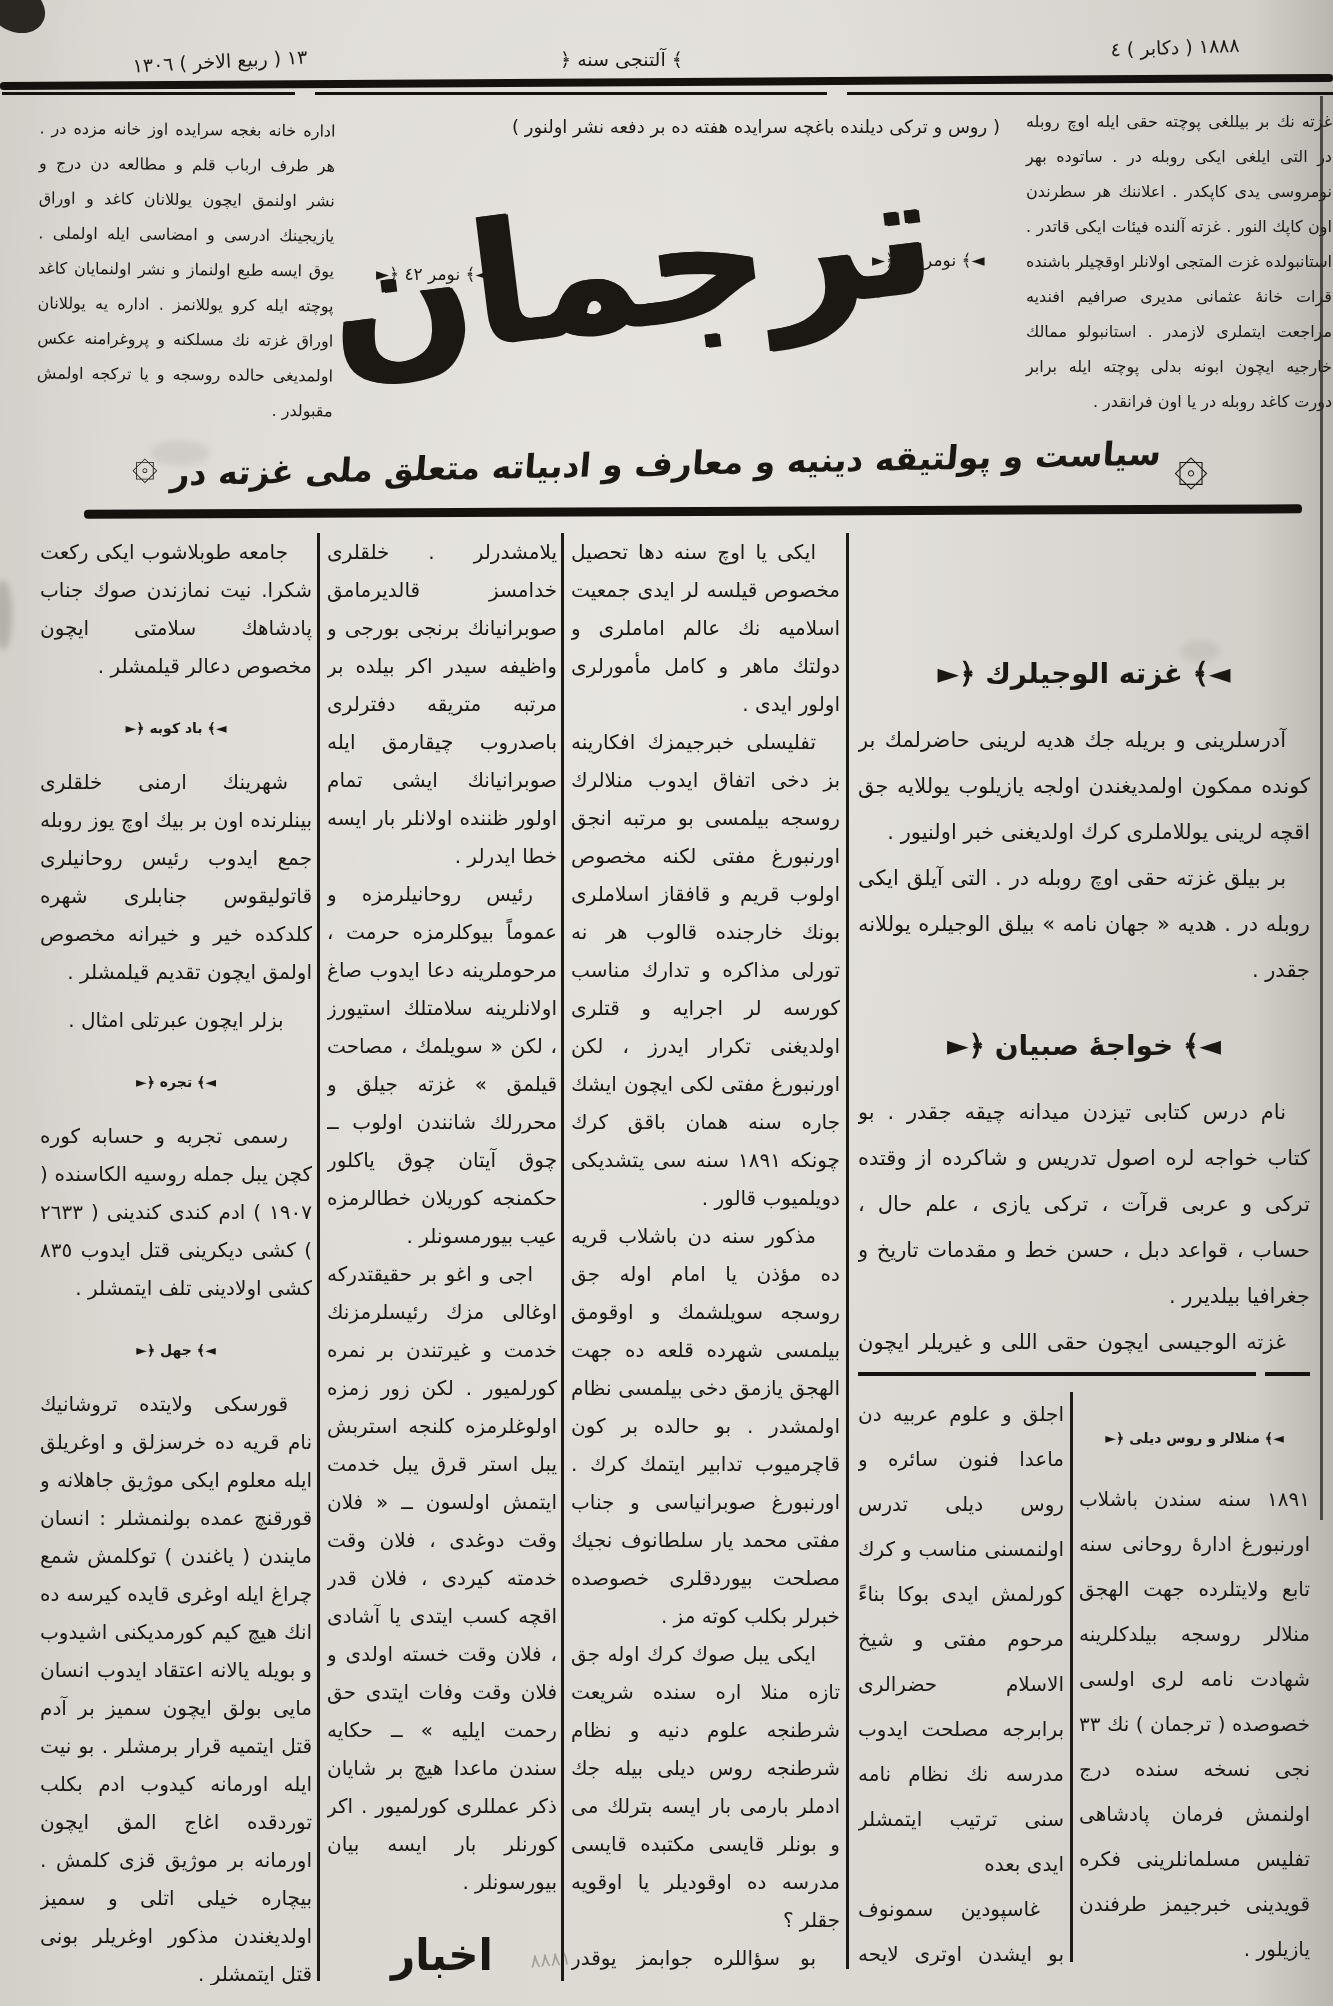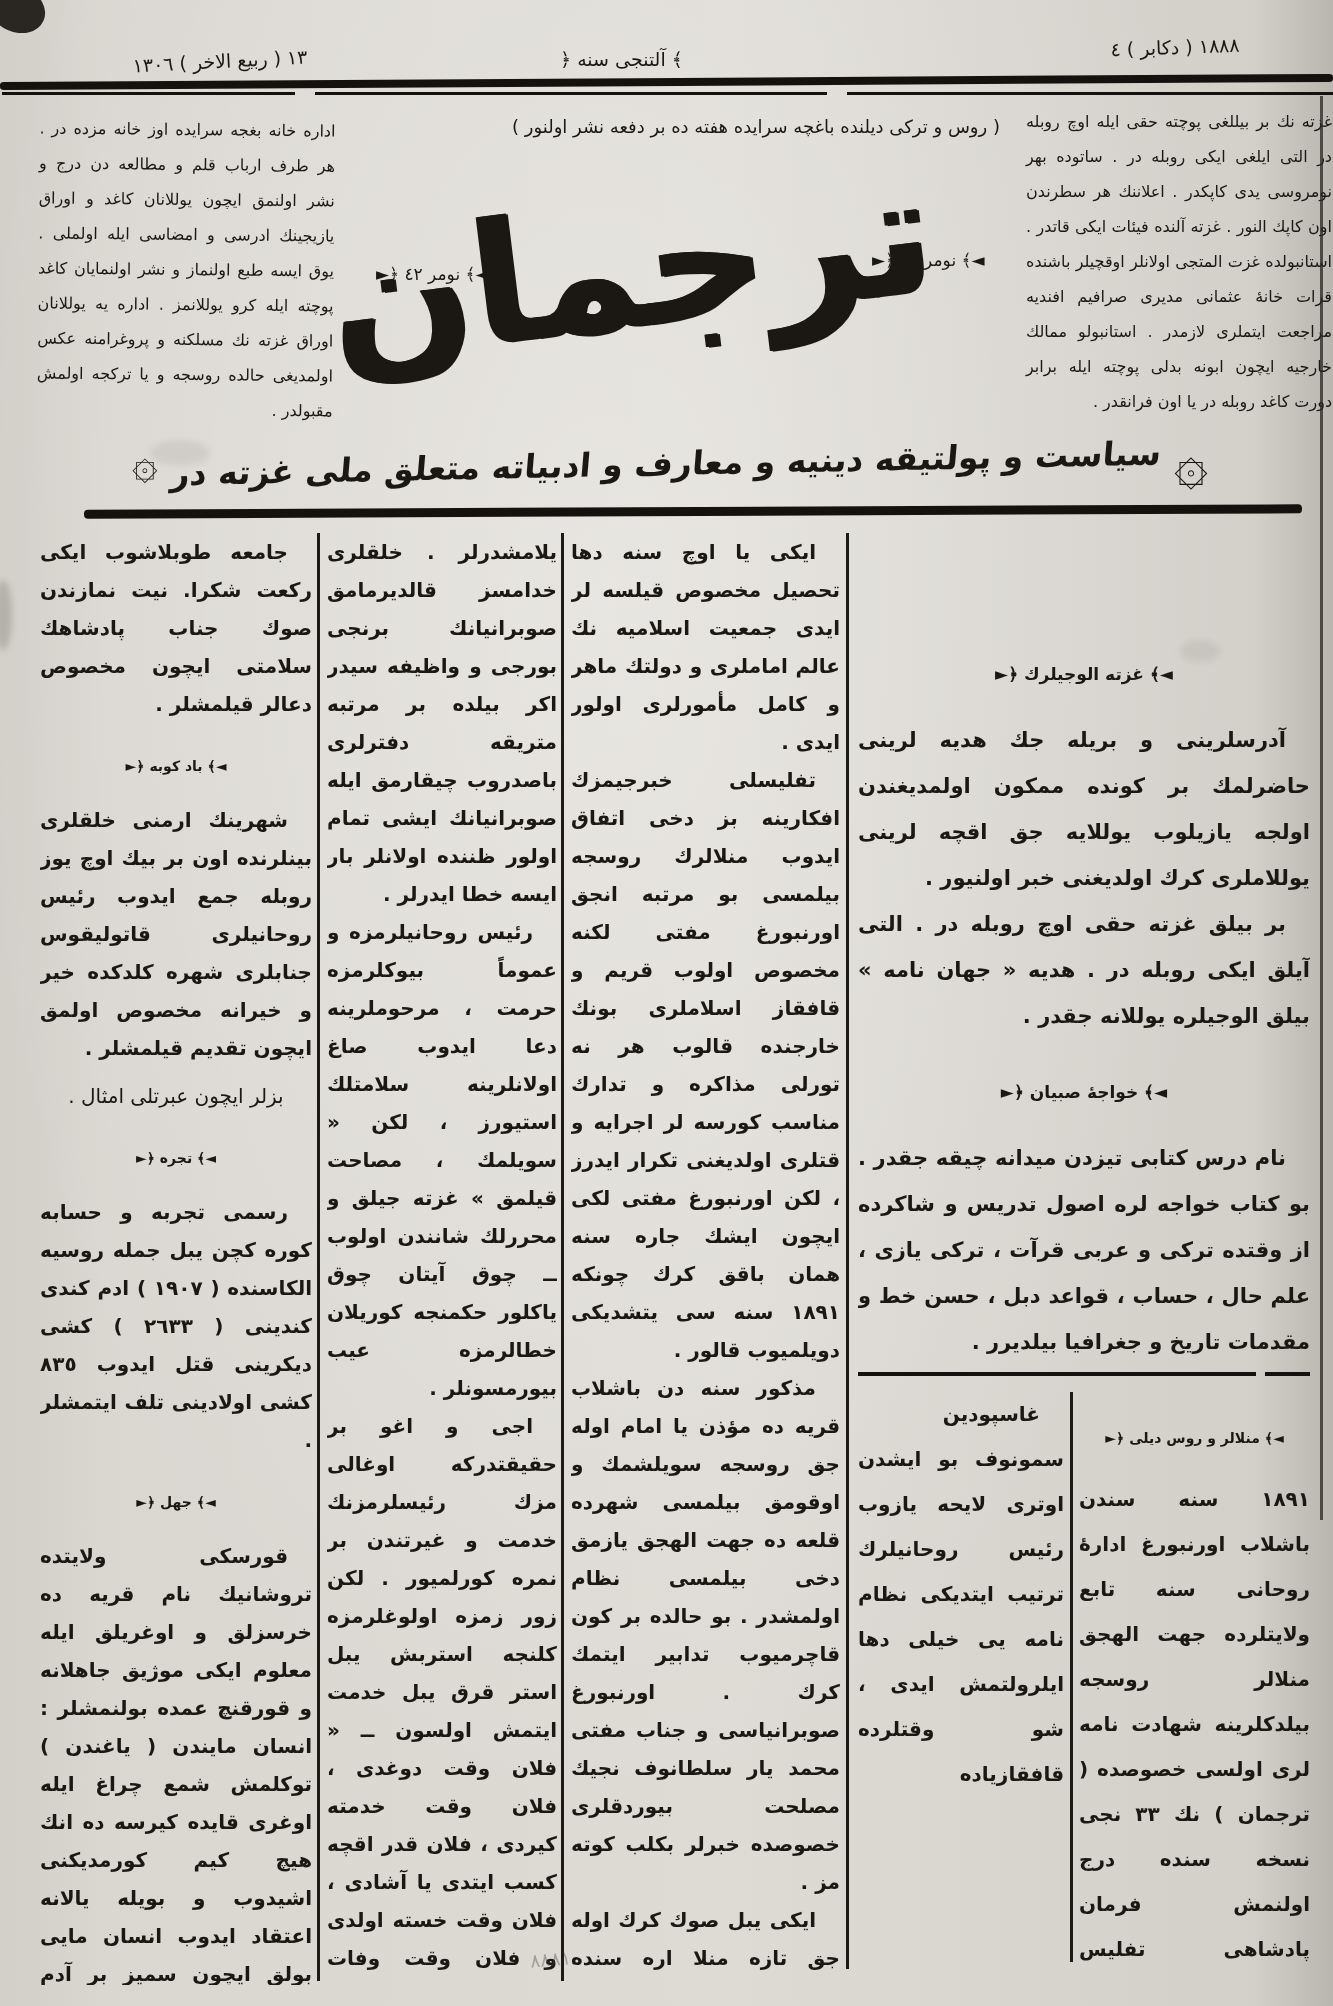--- a/index.html
+++ b/index.html
@@ -55,25 +55,25 @@
   .col4L{left:858px;  width:206px;}
   .col4R{left:1079px; width:231px;}
   .vrule{position:absolute; width:3px; background:#1d1915;}
   .vr1{left:317px; top:533px; height:1448px;}
   .vr2{left:561px; top:533px; height:1448px;}
   .vr3{left:846px; top:533px; height:1436px;}
   .vr4{left:1070px; top:1392px; height:570px;}
   .hr4{position:absolute; left:858px; top:1372px; width:452px; height:4px;
        background:linear-gradient(90deg,#15110e 0 88%, transparent 88% 90%, #15110e 90% 100%);}
   
-  .para{text-indent:24px; margin:0;font-weight:bold;}
+  .para{text-indent:24px; margin:0;}
   .para.first{text-indent:0;}
   .center-line{text-align:center; text-indent:0; margin-top:10px;}
   .sec-head{text-align:center; font-weight:bold; font-size:14px; text-indent:0; margin:24px 0 16px;}
-  .col4top .sec-head{font-size:17px; margin:30px 0 20px;}
+  .col4top .sec-head{font-size:28px; margin:30px 0 20px;}
   .col4top .sec-head:first-child{margin-top:118px;}
   .big-head{text-align:center; font-weight:bold; font-size:42px; line-height:60px; text-indent:0; margin:26px 0 18px; transform:scaleY(1.05);}
   
   .edge-line{position:absolute; left:1320px; top:96px; width:3px; height:1424px; background:#28241f; opacity:.75;}
   .corner-blob{position:absolute; left:-12px; top:-14px; width:58px; height:46px; background:#17130f; border-radius:50%; transform:rotate(24deg); opacity:.9;}
   .smudge{position:absolute; background:#5a564f; border-radius:50%; filter:blur(3px);}
   .sm1{left:-6px; top:580px; width:18px; height:70px; opacity:.25;}
   .sm2{left:150px; top:440px; width:60px; height:26px; opacity:.10;}
   .sm3{left:1180px; top:640px; width:40px; height:22px; opacity:.10;}
   .pencil{position:absolute; left:530px; top:1948px; font-size:19px; opacity:.38; color:#46413a; transform:rotate(-5deg);}
@@ -132,20 +132,21 @@
   <div class="col col4top">
       <div class="sec-head">◄﴾ غزته الوجيلرك ﴿►</div>
       <div class="para">آدرسلرينى و بريله جك هديه لرينى حاضرلمك بر كونده ممكون اولمديغندن اولجه يازيلوب يوللايه جق اقچه لرينى يوللاملرى كرك اولديغنى خبر اولنيور .</div>
       <div class="para">بر بيلق غزته حقى اوچ روبله در . التى آيلق ايكى روبله در . هديه « جهان نامه » بيلق الوجيلره يوللانه جقدر .</div>
       <div class="sec-head">◄﴾ خواجهٔ صبيان ﴿►</div>
       <div class="para">نام درس كتابى تيزدن ميدانه چيقه جقدر . بو كتاب خواجه لره اصول تدريس و شاكرده از وقتده تركى و عربى قرآت ، تركى يازى ، علم حال ، حساب ، قواعد دبل ، حسن خط و مقدمات تاريخ و جغرافيا بيلديرر .</div>
       <div class="para">غزته الوجيسى ايچون حقى اللى و غيريلر ايچون يتمش بش كاپيكدر .</div>
     </div>
   <div class="hr4"></div>
   <div class="subcol col4L">
+      <div class="para first">اجلق و علوم عربيه دن ماعدا فنون سائره و روس ديلى تدرس اولنمسنى مناسب و كرك كورلمش ايدى بوكا بناءً مرحوم مفتى و شيخ الاسلام حضرالرى برابرجه مصلحت ايدوب مدرسه نك نظام نامه سنى ترتيب ايتمشلر ايدى بعده</div>
       <div class="para">غاسپودين سمونوف بو ايشدن اوترى لايحه يازوب رئيس روحانيلرك ترتيب ايتديكى نظام نامه يى خيلى دها ايلرولتمش ايدى ، شو وقتلرده قافقازياده</div>
     </div>
   <div class="vrule vr4"></div>
   <div class="subcol col4R">
       <div class="sec-head">◄﴾ منلالر و روس ديلى ﴿►</div>
       <div class="para first">١٨٩١ سنه سندن باشلاب اورنبورغ ادارهٔ روحانى سنه تابع ولايتلرده جهت الهجق منلالر روسجه بيلدكلرينه شهادت نامه لرى اولسى خصوصده ( ترجمان ) نك ٣٣ نجى نسخه سنده درج اولنمش فرمان پادشاهى تفليس مسلمانلرينى فكره قويدينى خبرجيمز طرفندن يازيلور .</div>
     </div>
 
   <div class="edge-line"></div>
   <div class="corner-blob"></div>

